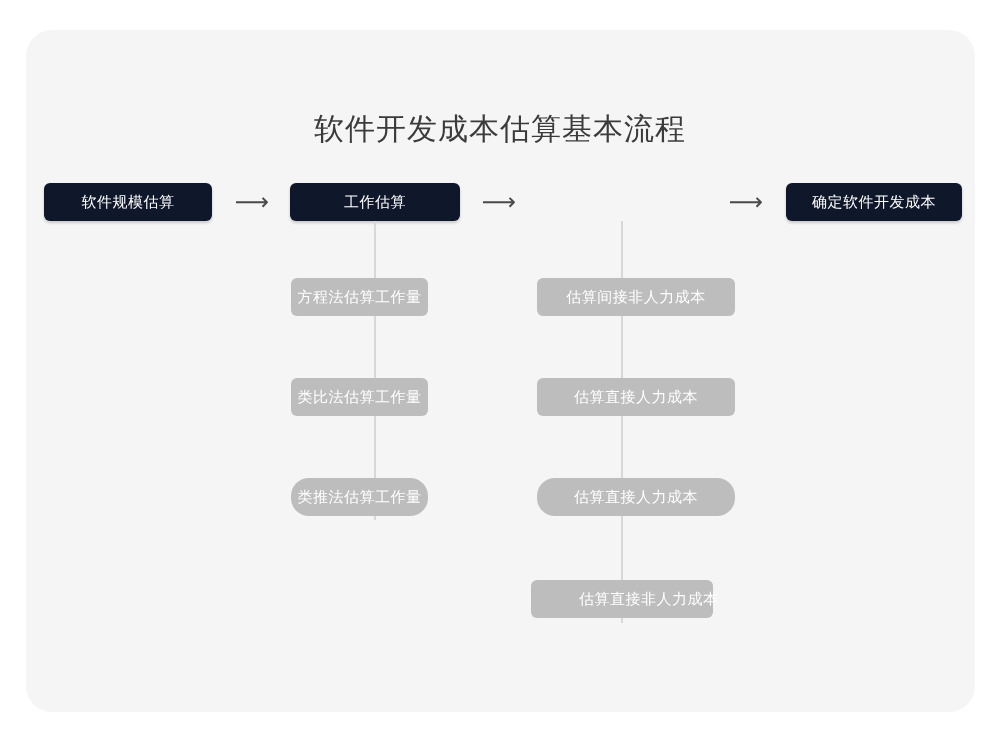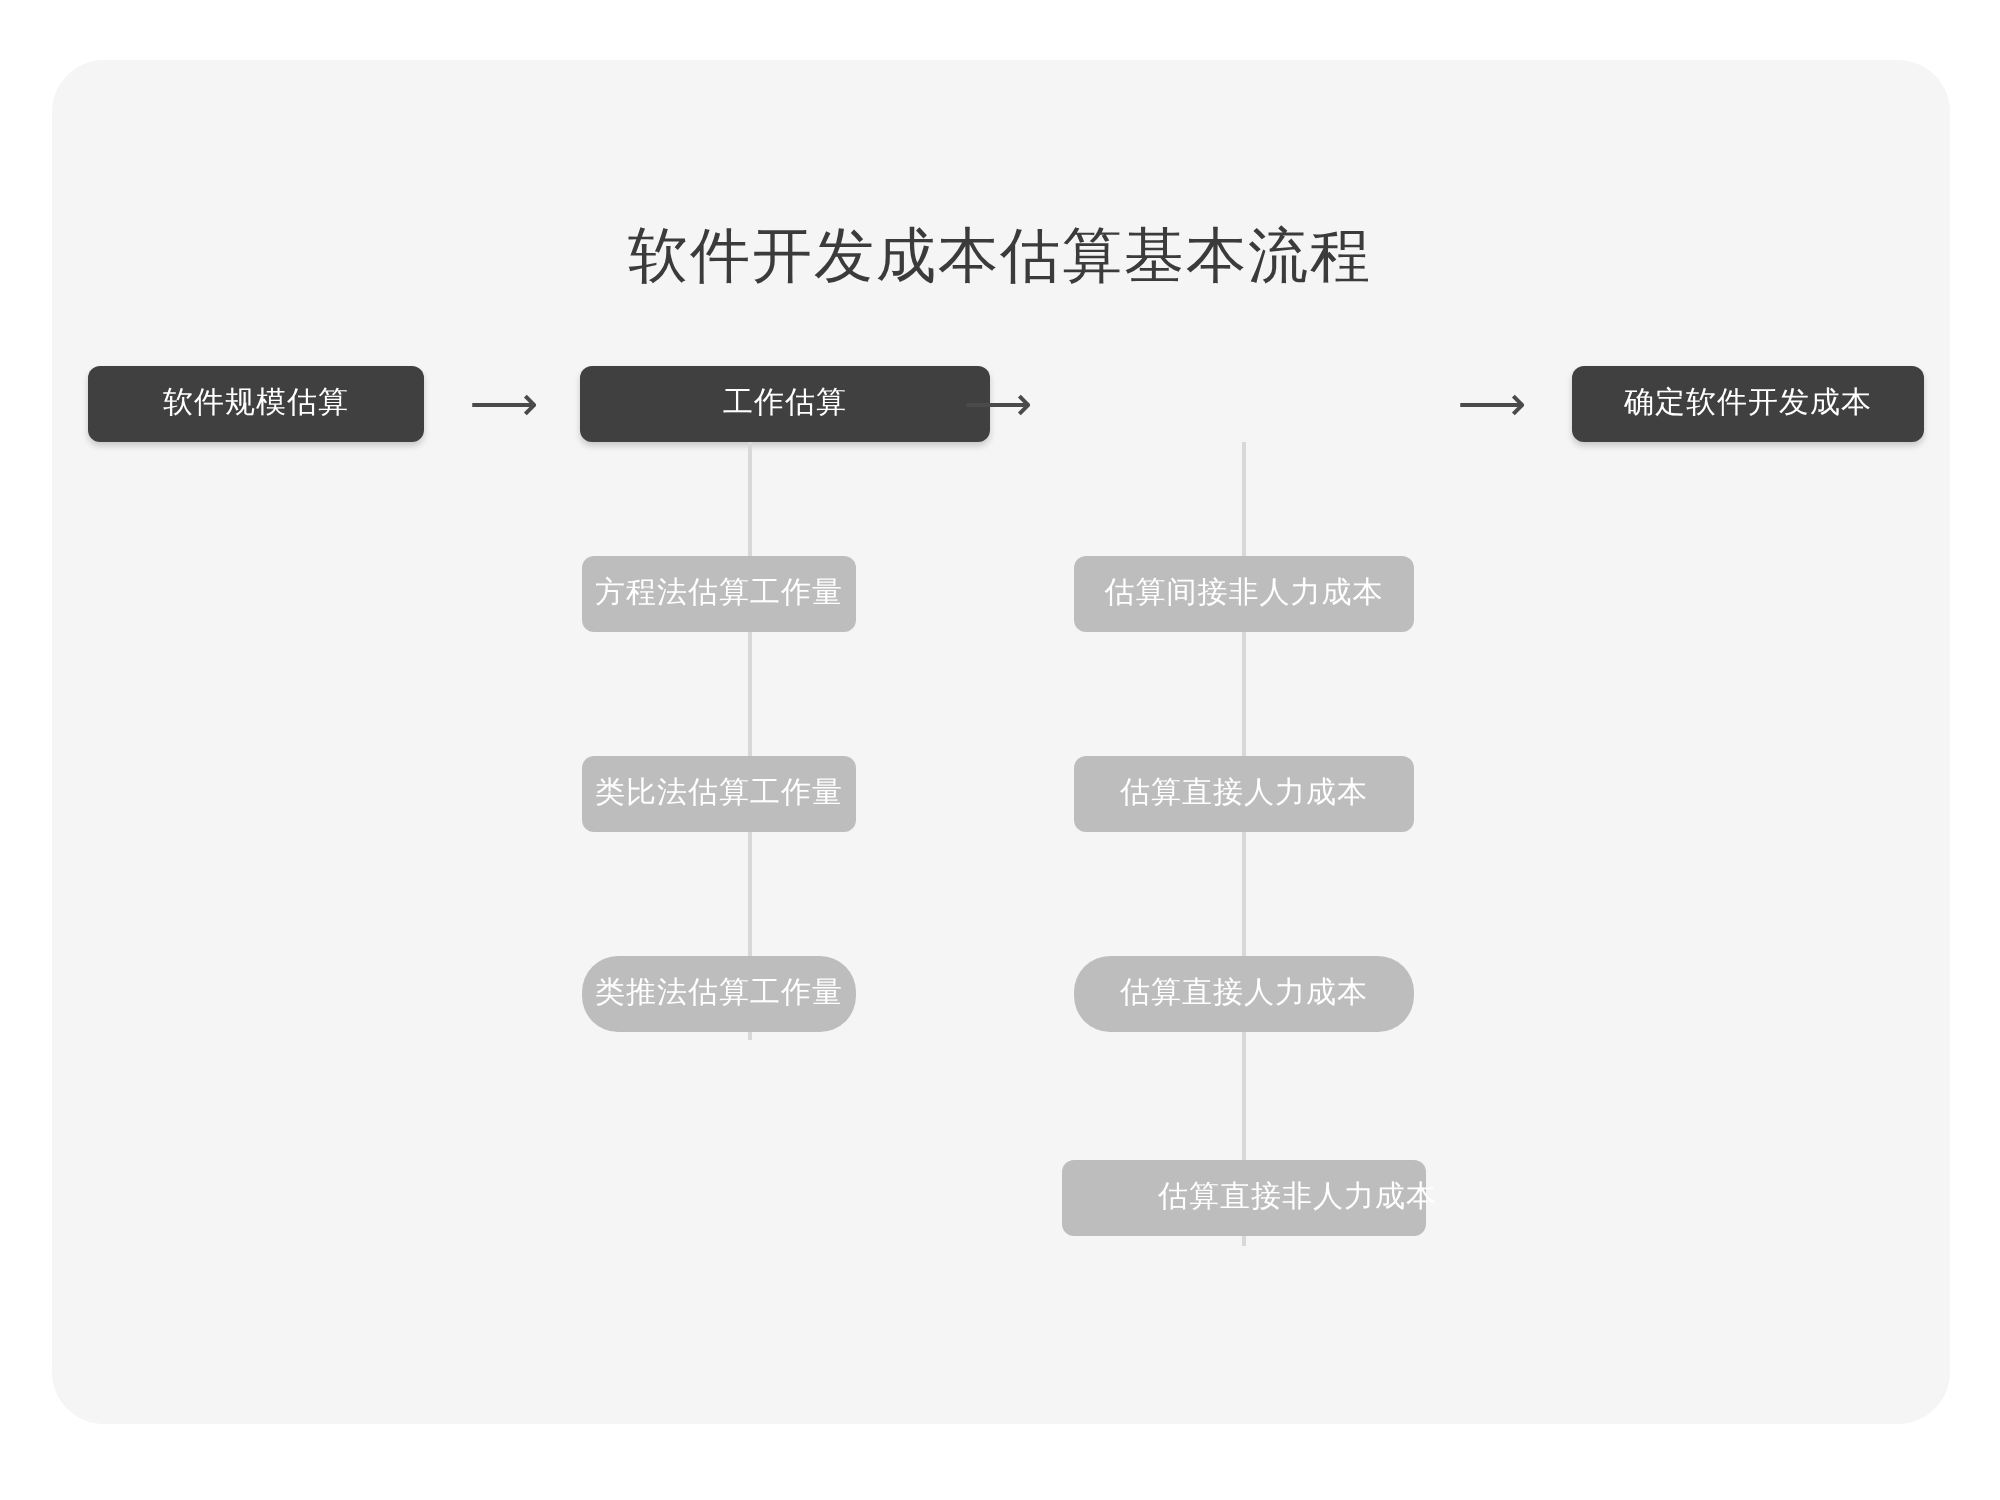--- a/index.html
+++ b/index.html
@@ -45,31 +45,31 @@
     white-space: nowrap;
     margin-top: 15px;
   }
 
   
   .stage {
     position: absolute;
     height: 38px;
     line-height: 38px;
     text-align: center;
-    background: #404040;
+    background: #0f172a;
     color: #ffffff;
     font-size: 15px;
     border-radius: 6px;
     box-shadow: 0 2px 3px rgba(0,0,0,0.18);
     letter-spacing: 0.5px;
     white-space: nowrap;
     box-sizing: border-box;
   }
   .stage-0 { left: 44px;  top: 183px; width: 168px; }
-  .stage-1 { left: 290px; top: 183px; width: 205px; }
+  .stage-1 { left: 290px; top: 183px; width: 170px; }
   .stage-2 { left: 537px; top: 183px; width: 170px; }
   .stage-3 { left: 786px; top: 183px; width: 176px; }
 
   
   .arrow {
     position: absolute;
     top: 183px;
     height: 38px;
     line-height: 38px;
     width: 60px;
@@ -99,21 +99,21 @@
     text-align: center;
     background: #bdbdbd;
     color: #ffffff;
     font-size: 15px;
     border-radius: 6px;
     letter-spacing: 0.5px;
     white-space: nowrap;
     box-sizing: border-box;
   }
   .col0 .substep { left: 291px; width: 137px; }
-  .col1 .substep { left: 537px; width: 170px; }
+  .col1 .substep { left: 537px; width: 198px; }
   .col1 .substep.wide { left: 531px; width: 182px; padding-left: 48px; }
 
   .row-0 { top: 278px; }
   .row-1 { top: 378px; }
   .row-2 { top: 478px; border-radius: 18px; }
   .row-3 { top: 580px; }
 </style>
 </head>
 <body>
 

